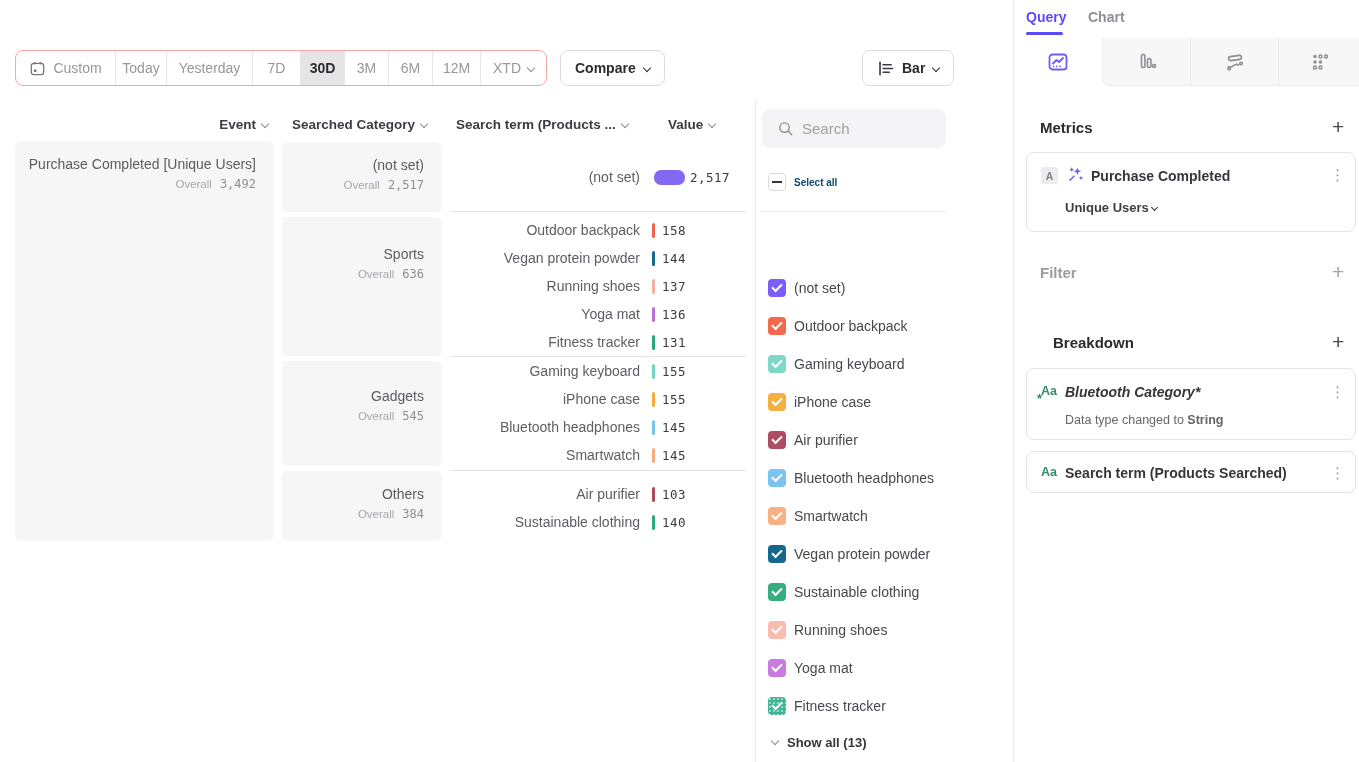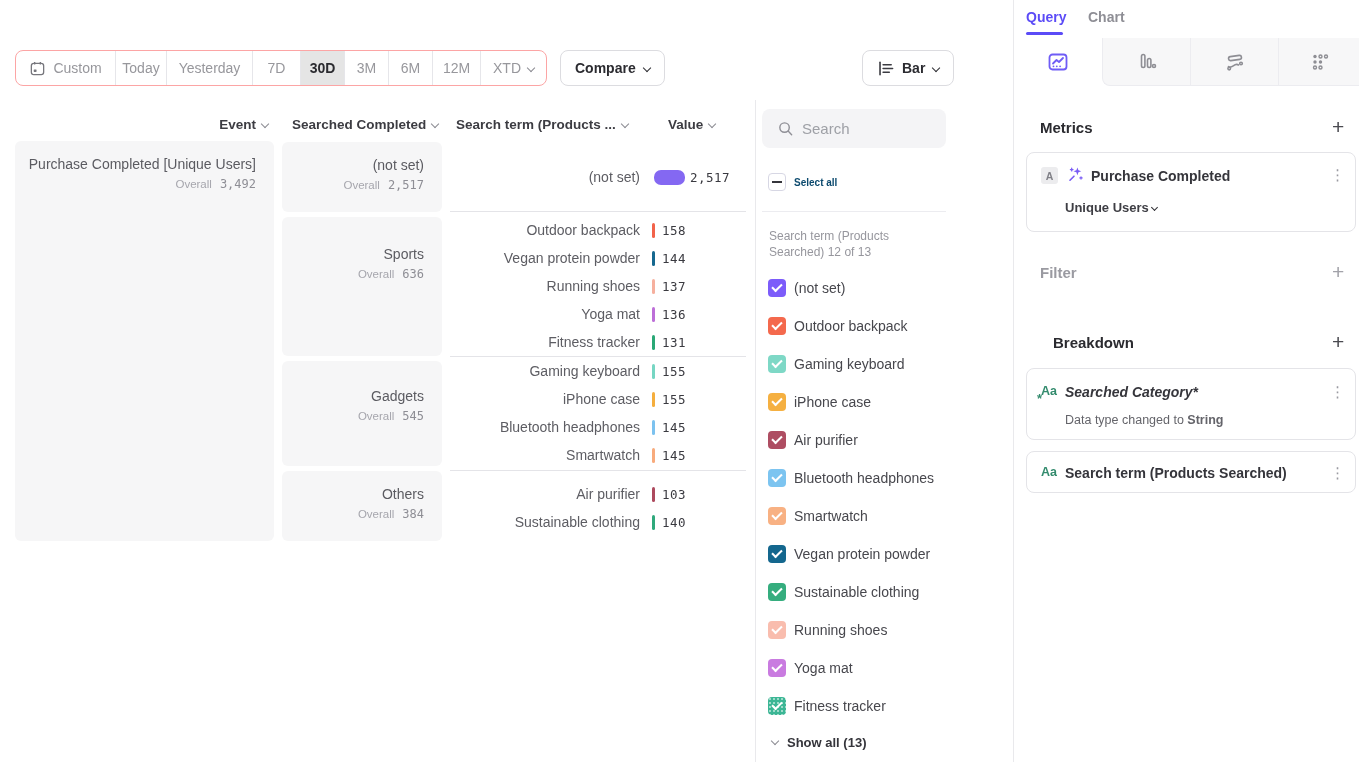--- a/index.html
+++ b/index.html
@@ -124,21 +124,21 @@
           <path d="M6.5 5 h8.5"></path>
           <path d="M6.5 9 h10"></path>
           <path d="M6.5 13 h6.5"></path>
         </svg>
     </span>
     <span>Bar</span>
     <span class="chev dark"></span>
   </div>
 
   <div class="colhead" style="left:150px; width:118px; text-align:right;"><span>Event</span><span class="chev"></span></div>
-  <div class="colhead" style="left:292px;"><span>Searched Completed</span><span class="chev"></span></div>
+  <div class="colhead" style="left:292px;"><span>Searched Category</span><span class="chev"></span></div>
   <div class="colhead" style="left:456px;"><span>Search term (Products ...</span><span class="chev"></span></div>
   <div class="colhead" style="left:668px;"><span>Value</span><span class="chev"></span></div>
 
   <div class="gcell" style="left:15px; top:141px; width:259px; height:400px;">
     <div class="l1">Purchase Completed [Unique Users]</div>
     <div class="l2"><span>Overall</span><span class="num mono">3,492</span></div>
   </div>
 
   <div class="gcell" style="left:282px; top:142px; width:160px; height:70px;">
     <div class="l1">(not set)</div>
@@ -233,21 +233,20 @@
           </svg>
       </span>
       <input type="text" placeholder="Search" style="">
     </div>
 
     <span class="cb indet" style="left:13px; top:173px;"></span>
     <span class="fitem-label" style="top:173px; font-weight:bold; color:#0c4a6e; font-size:10px;">Select all</span>
 
     <div class="abs" style="left:7px; top:211px; width:184px; height:1px; background:#ececf0;"></div>
 
-    <div class="flabel" style="top:228px;">Search term (Products Searched) 12 of 13</div>
 
     <span class="cb" style="left: 13px; top: 279px; background-color: rgb(124, 92, 250);"></span>
     <span class="fitem-label" style="top:279px;">(not set)</span>
     <span class="cb" style="left: 13px; top: 317px; background-color: rgb(244, 105, 77);"></span>
     <span class="fitem-label" style="top:317px;">Outdoor backpack</span>
     <span class="cb" style="left: 13px; top: 355px; background-color: rgb(126, 216, 198);"></span>
     <span class="fitem-label" style="top:355px;">Gaming keyboard</span>
     <span class="cb" style="left: 13px; top: 393px; background-color: rgb(245, 176, 65);"></span>
     <span class="fitem-label" style="top:393px;">iPhone case</span>
     <span class="cb" style="left: 13px; top: 431px; background-color: rgb(174, 77, 98);"></span>
@@ -342,21 +341,21 @@
     </div>
 
     <span class="sec-title" style="left:26px; top:264px; color:#9a9aa1;">Filter</span>
     <span class="plus gray" style="left:318px; top:262px;">+</span>
 
     <span class="sec-title" style="left:26px; top:334px;margin-left:13px;">Breakdown</span>
     <span class="plus" style="left:318px; top:332px;">+</span>
 
     <div class="card" style="top:368px; height:72px;">
       <span class="aa" style="top:15px;"><span class="ast">*</span><span>Aa</span></span>
-      <span class="cardtitle2" style="top:15px; font-style:italic;">Searched Category*</span>
+      <span class="cardtitle2" style="top:15px; font-style:italic;">Bluetooth Category*</span>
       <span class="kebab" style="top:15px;">⋮</span>
       <span class="abs" style="left:38px; top:44px; font-size:12.5px; color:#64646a;"><span>Data type changed to </span><b>String</b></span>
     </div>
 
     <div class="card" style="top:451px; height:42px;">
       <span class="aa" style="top:13px;"><span>Aa</span></span>
       <span class="cardtitle2" style="top:13px;">Search term (Products Searched)</span>
       <span class="kebab" style="top:13px;">⋮</span>
     </div>
   </div>

